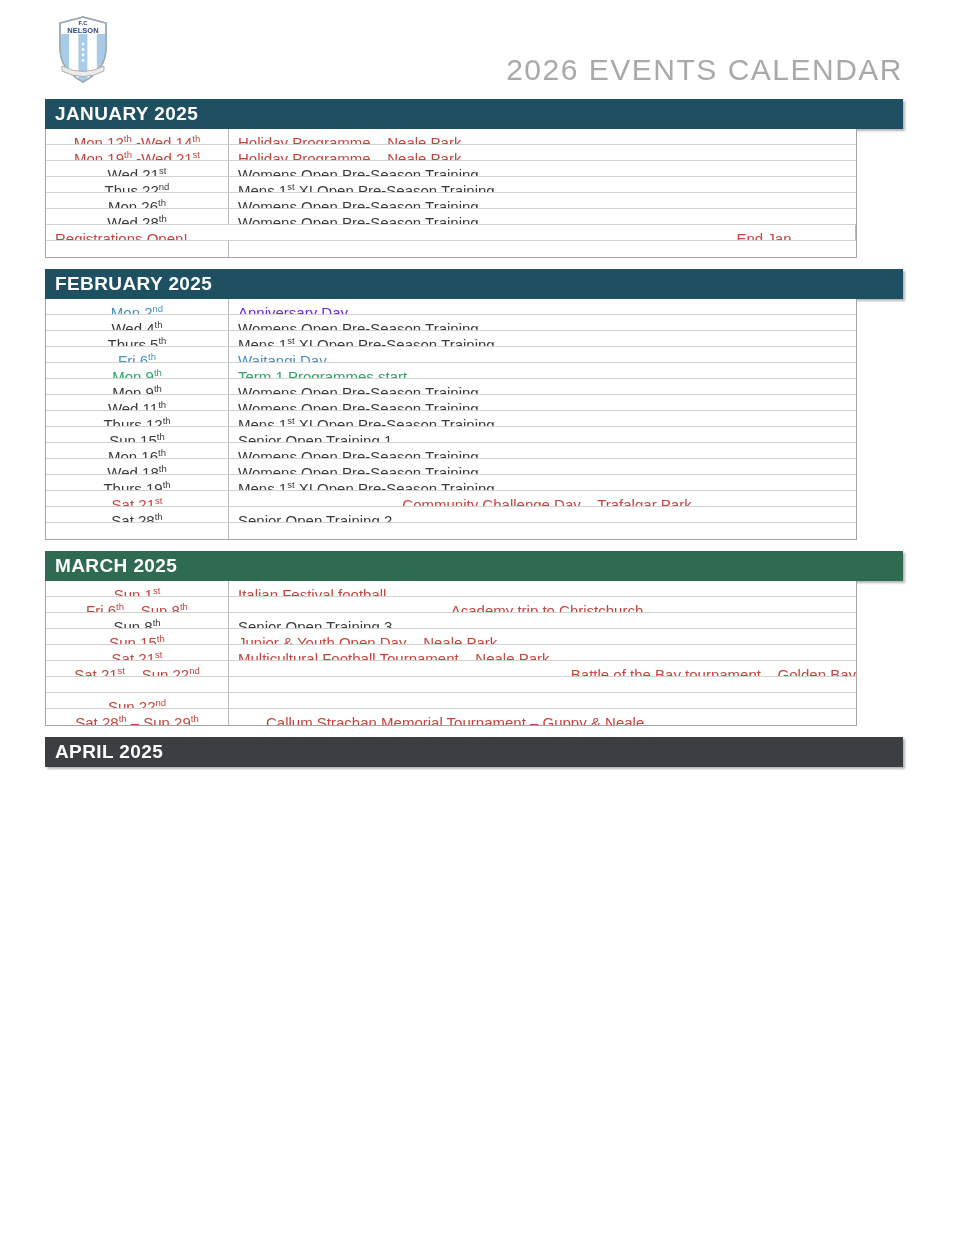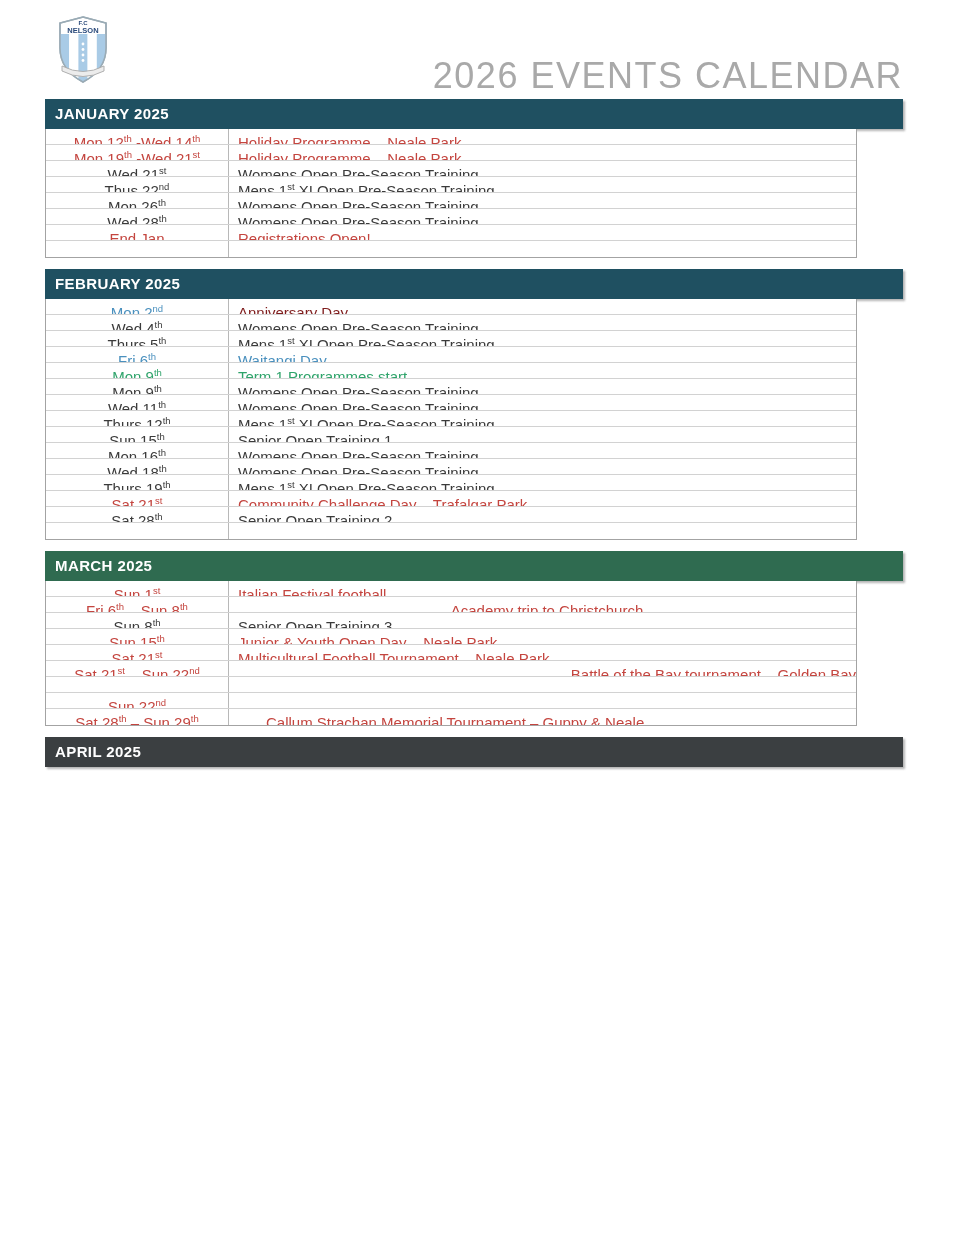--- a/index.html
+++ b/index.html
@@ -5,28 +5,28 @@
   html,body{margin:0;padding:0;}
   body{
     width:954px;height:1248px;background:#ffffff;
     font-family:"Liberation Sans","DejaVu Sans",sans-serif;
     color:#3b3b3b;overflow:hidden;
   }
   .content{width:858px;margin-left:45px;position:relative;}
   .top{height:99px;position:relative;}
   .logo{position:absolute;top:14px;left:10px;width:56px;height:74px;}
   .title{
-    position:absolute;right:0;bottom:2px;
-    font-size:36px;font-weight:400;color:#a9a9a9;letter-spacing:1.5px;
+    position:absolute;right:0;bottom:12px;
+    font-size:30px;font-weight:400;color:#a9a9a9;letter-spacing:1.5px;
     white-space:nowrap;
   }
   .month{margin-bottom:11px;}
   .month-header{
     height:30px;line-height:30px;box-sizing:border-box;
-    color:#ffffff;font-weight:bold;font-size:15px;letter-spacing:.4px;
+    color:#ffffff;font-weight:bold;font-size:19px;letter-spacing:.4px;
     padding-left:10px;
     box-shadow:2px 2px 2px rgba(90,90,90,.45);
   }
   .month-table{
     width:810px;border:1px solid #a3a3a3;border-top:none;background:#ffffff;
   }
   .row{display:flex;height:16px;box-sizing:border-box;border-bottom:1px solid #d2d2d2;}
   .row:last-child{border-bottom:none;gap:28px;}
   .cell{line-height:27px;font-size:15px;box-sizing:border-box;white-space:nowrap;overflow:hidden;}
   .date{width:183px;text-align:center;border-right:1px solid #b8b8b8;}
@@ -102,39 +102,39 @@
     <div class="cell date" style="color: rgb(59, 59, 59);">Mon 26<span class="ord">th</span></div>
     <div class="cell event" style="color: rgb(59, 59, 59);"><span class="misspell">Womens</span> Open Pre-Season Training</div>
   </div>
 
   <div class="row">
     <div class="cell date" style="color: rgb(59, 59, 59);">Wed 28<span class="ord">th</span></div>
     <div class="cell event" style="color: rgb(59, 59, 59);"><span class="misspell">Womens</span> Open Pre-Season Training</div>
   </div>
 
   <div class="row">
+    <div class="cell event" style="color: rgb(196, 69, 63);">Registrations Open!</div>
     <div class="cell date" style="color: rgb(196, 69, 63);">End Jan</div>
-    <div class="cell event" style="color: rgb(196, 69, 63);">Registrations Open!</div>
   </div>
 
   <div class="row">
     <div class="cell date" style="color: rgb(59, 59, 59);">&nbsp;</div>
     <div class="cell event" style="color: rgb(59, 59, 59);">&nbsp;</div>
   </div>
 </div>
   </section>
 
   <section class="month">
     <div class="month-header" style="background: rgb(31, 80, 97);">
       <span>FEBRUARY 2025</span>
     </div>
     <div class="month-table">
   <div class="row">
     <div class="cell date" style="color: rgb(74, 144, 190);">Mon 2<span class="ord">nd</span></div>
-    <div class="cell event" style="color: #7f1d1d;">Anniversary Day</div>
+    <div class="cell event" style="color: #6d28d9;">Anniversary Day</div>
   </div>
 
   <div class="row">
     <div class="cell date" style="color: rgb(59, 59, 59);">Wed 4<span class="ord">th</span></div>
     <div class="cell event" style="color: rgb(59, 59, 59);"><span class="misspell">Womens</span> Open Pre-Season Training</div>
   </div>
 
   <div class="row">
     <div class="cell date" style="color: rgb(59, 59, 59);">Thurs 5<span class="ord">th</span></div>
     <div class="cell event" style="color: rgb(59, 59, 59);"><span class="misspell">Mens</span> 1<span class="ord">st</span> XI Open Pre-Season Training</div>
@@ -180,21 +180,21 @@
     <div class="cell event" style="color: rgb(59, 59, 59);"><span class="misspell">Womens</span> Open Pre-Season Training</div>
   </div>
 
   <div class="row">
     <div class="cell date" style="color: rgb(59, 59, 59);">Thurs 19<span class="ord">th</span></div>
     <div class="cell event" style="color: rgb(59, 59, 59);"><span class="misspell">Mens</span> 1<span class="ord">st</span> XI Open Pre-Season Training</div>
   </div>
 
   <div class="row">
     <div class="cell date" style="color: rgb(196, 69, 63);">Sat 21<span class="ord">st</span></div>
-    <div class="cell event" style="color: rgb(196, 69, 63);">Community Challenge Day – Trafalgar Park</div>
+    <div class="cell event" style="color: rgb(196, 69, 63); text-align: center;">Community Challenge Day – Trafalgar Park</div>
   </div>
 
   <div class="row">
     <div class="cell date" style="color: rgb(59, 59, 59);">Sat 28<span class="ord">th</span></div>
     <div class="cell event" style="color: rgb(59, 59, 59);">Senior Open Training 2</div>
   </div>
 
   <div class="row">
     <div class="cell date" style="color: rgb(59, 59, 59);">&nbsp;</div>
     <div class="cell event" style="color: rgb(59, 59, 59);">&nbsp;</div>

